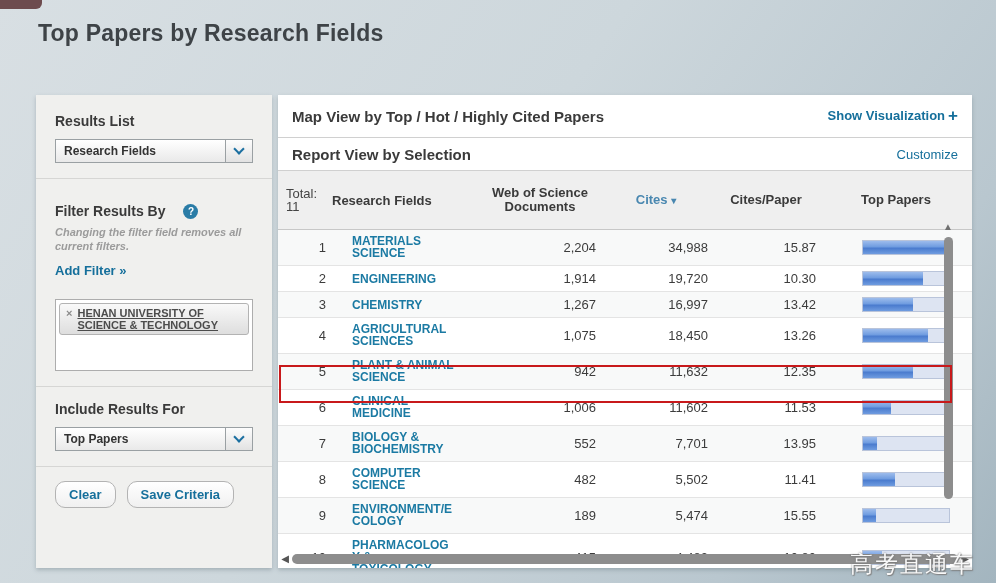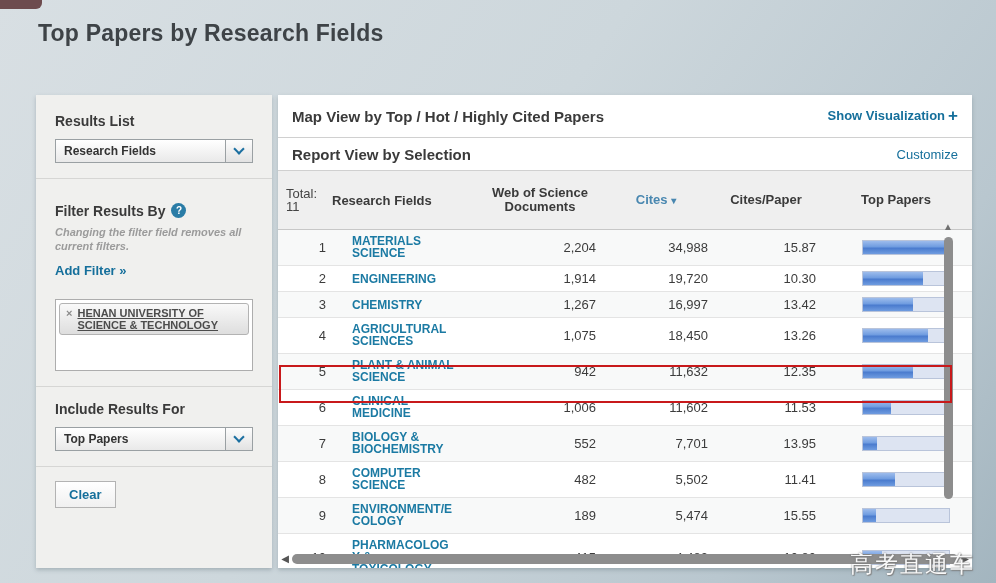--- a/index.html
+++ b/index.html
@@ -20,33 +20,33 @@
     background:#f0f0ee; box-shadow:0 2px 4px rgba(90,105,115,.35); padding:18px 19px 0 19px; }
   .sb-label { font-size:14px; font-weight:bold; color:#3a3a3a; margin-bottom:10px; }
   .dropdown { height:24px; border:1px solid #9aa0a3; background:linear-gradient(#ffffff,#e9e9e9);
     display:flex; align-items:center; cursor:pointer; }
   .dropdown .dd-value { flex:1; font-size:12px; font-weight:bold; color:#333; padding-left:8px; }
   .dropdown .dd-btn { width:27px; align-self:stretch; border-left:1px solid #9aa0a3;
     display:flex; align-items:center; justify-content:center; background:linear-gradient(#fdfdfd,#e2e2e2); }
   .chev { width:8px; height:8px; border-right:2px solid #1b6fa0; border-bottom:2px solid #1b6fa0;
     transform:rotate(45deg); margin-top:-4px; }
   .sb-divider { border:none; border-top:1px solid #d6d6d4; margin:15px -19px 14px -19px; }
-  .sb-head-row { display:flex; align-items:flex-start; gap:6px; margin-bottom:6px;margin-top:24px; }
+  .sb-head-row { display:flex; align-items:flex-end; gap:18px; margin-bottom:6px;margin-top:24px; }
   .q-icon { width:15px; height:15px; border-radius:50%; background:#2a7ca6; color:#fff;
     font-size:10px; font-weight:bold; display:flex; align-items:center; justify-content:center; cursor:pointer; }
   .sb-note { font-size:11px; font-style:italic; font-weight:bold; color:#9b9b9b; line-height:1.3;
     margin-bottom:7px; width:190px; }
   .add-filter { font-size:13px; font-weight:bold; color:#156f9b; text-decoration:none; display:inline-block; margin-bottom:21px; }
   .filter-box { border:1px solid #adadad; background:#fff; height:72px; padding:3px; }
   .filter-tag { display:flex; gap:5px; align-items:flex-start; background:linear-gradient(#f9f9f9,#dedede);
     border:1px solid #b3b3b3; border-radius:3px; padding:3px 6px; cursor:pointer; }
   .filter-tag .x { color:#8a8a8a; font-size:11px; font-weight:bold; line-height:12px; }
   .filter-tag .t { font-size:11px; font-weight:bold; color:#4c4c4c; line-height:12px;text-decoration:underline; }
   .btn-row { display:flex; gap:11px; margin-top:14px; }
-  .btn { background:linear-gradient(#ffffff,#f0f0f0); border:1px solid #b3b3b3; border-radius:0;
+  .btn { background:linear-gradient(#ffffff,#f0f0f0); border:1px solid #b3b3b3; border-radius:10px;
     padding:5px 13px; font-size:13px; font-weight:bold; color:#156f9b; cursor:pointer;
     font-family:"Liberation Sans",sans-serif; }
 
   
   .main { position:absolute; left:278px; top:95px; width:694px; height:473px; background:#fff;
     box-shadow:0 2px 4px rgba(90,105,115,.35); overflow:hidden; }
   .hdr-row { display:flex; align-items:center; justify-content:space-between; padding:0 14px;
     border-bottom:1px solid #d0d0d0; }
   .hdr-row.map { height:43px; }
   .hdr-row.report { height:33px; }
@@ -127,20 +127,21 @@
     <span class="dd-value">Top Papers</span>
     <span class="dd-btn">
         <span class="chev"></span>
       </span>
   </div>
 
   <hr class="sb-divider">
 
   <div class="btn-row">
     <button class="btn">Clear</button>
+    <button class="btn">Save Criteria</button>
   </div>
 </div>
 
 <div class="main">
   <div class="hdr-row map">
     <span class="hdr-title">Map View by Top / Hot / Highly Cited Papers</span>
     <a class="link bold"><span>Show Visualization</span><span class="plus">+</span></a>
   </div>
   <div class="hdr-row report">
     <span class="hdr-title">Report View by Selection</span>

